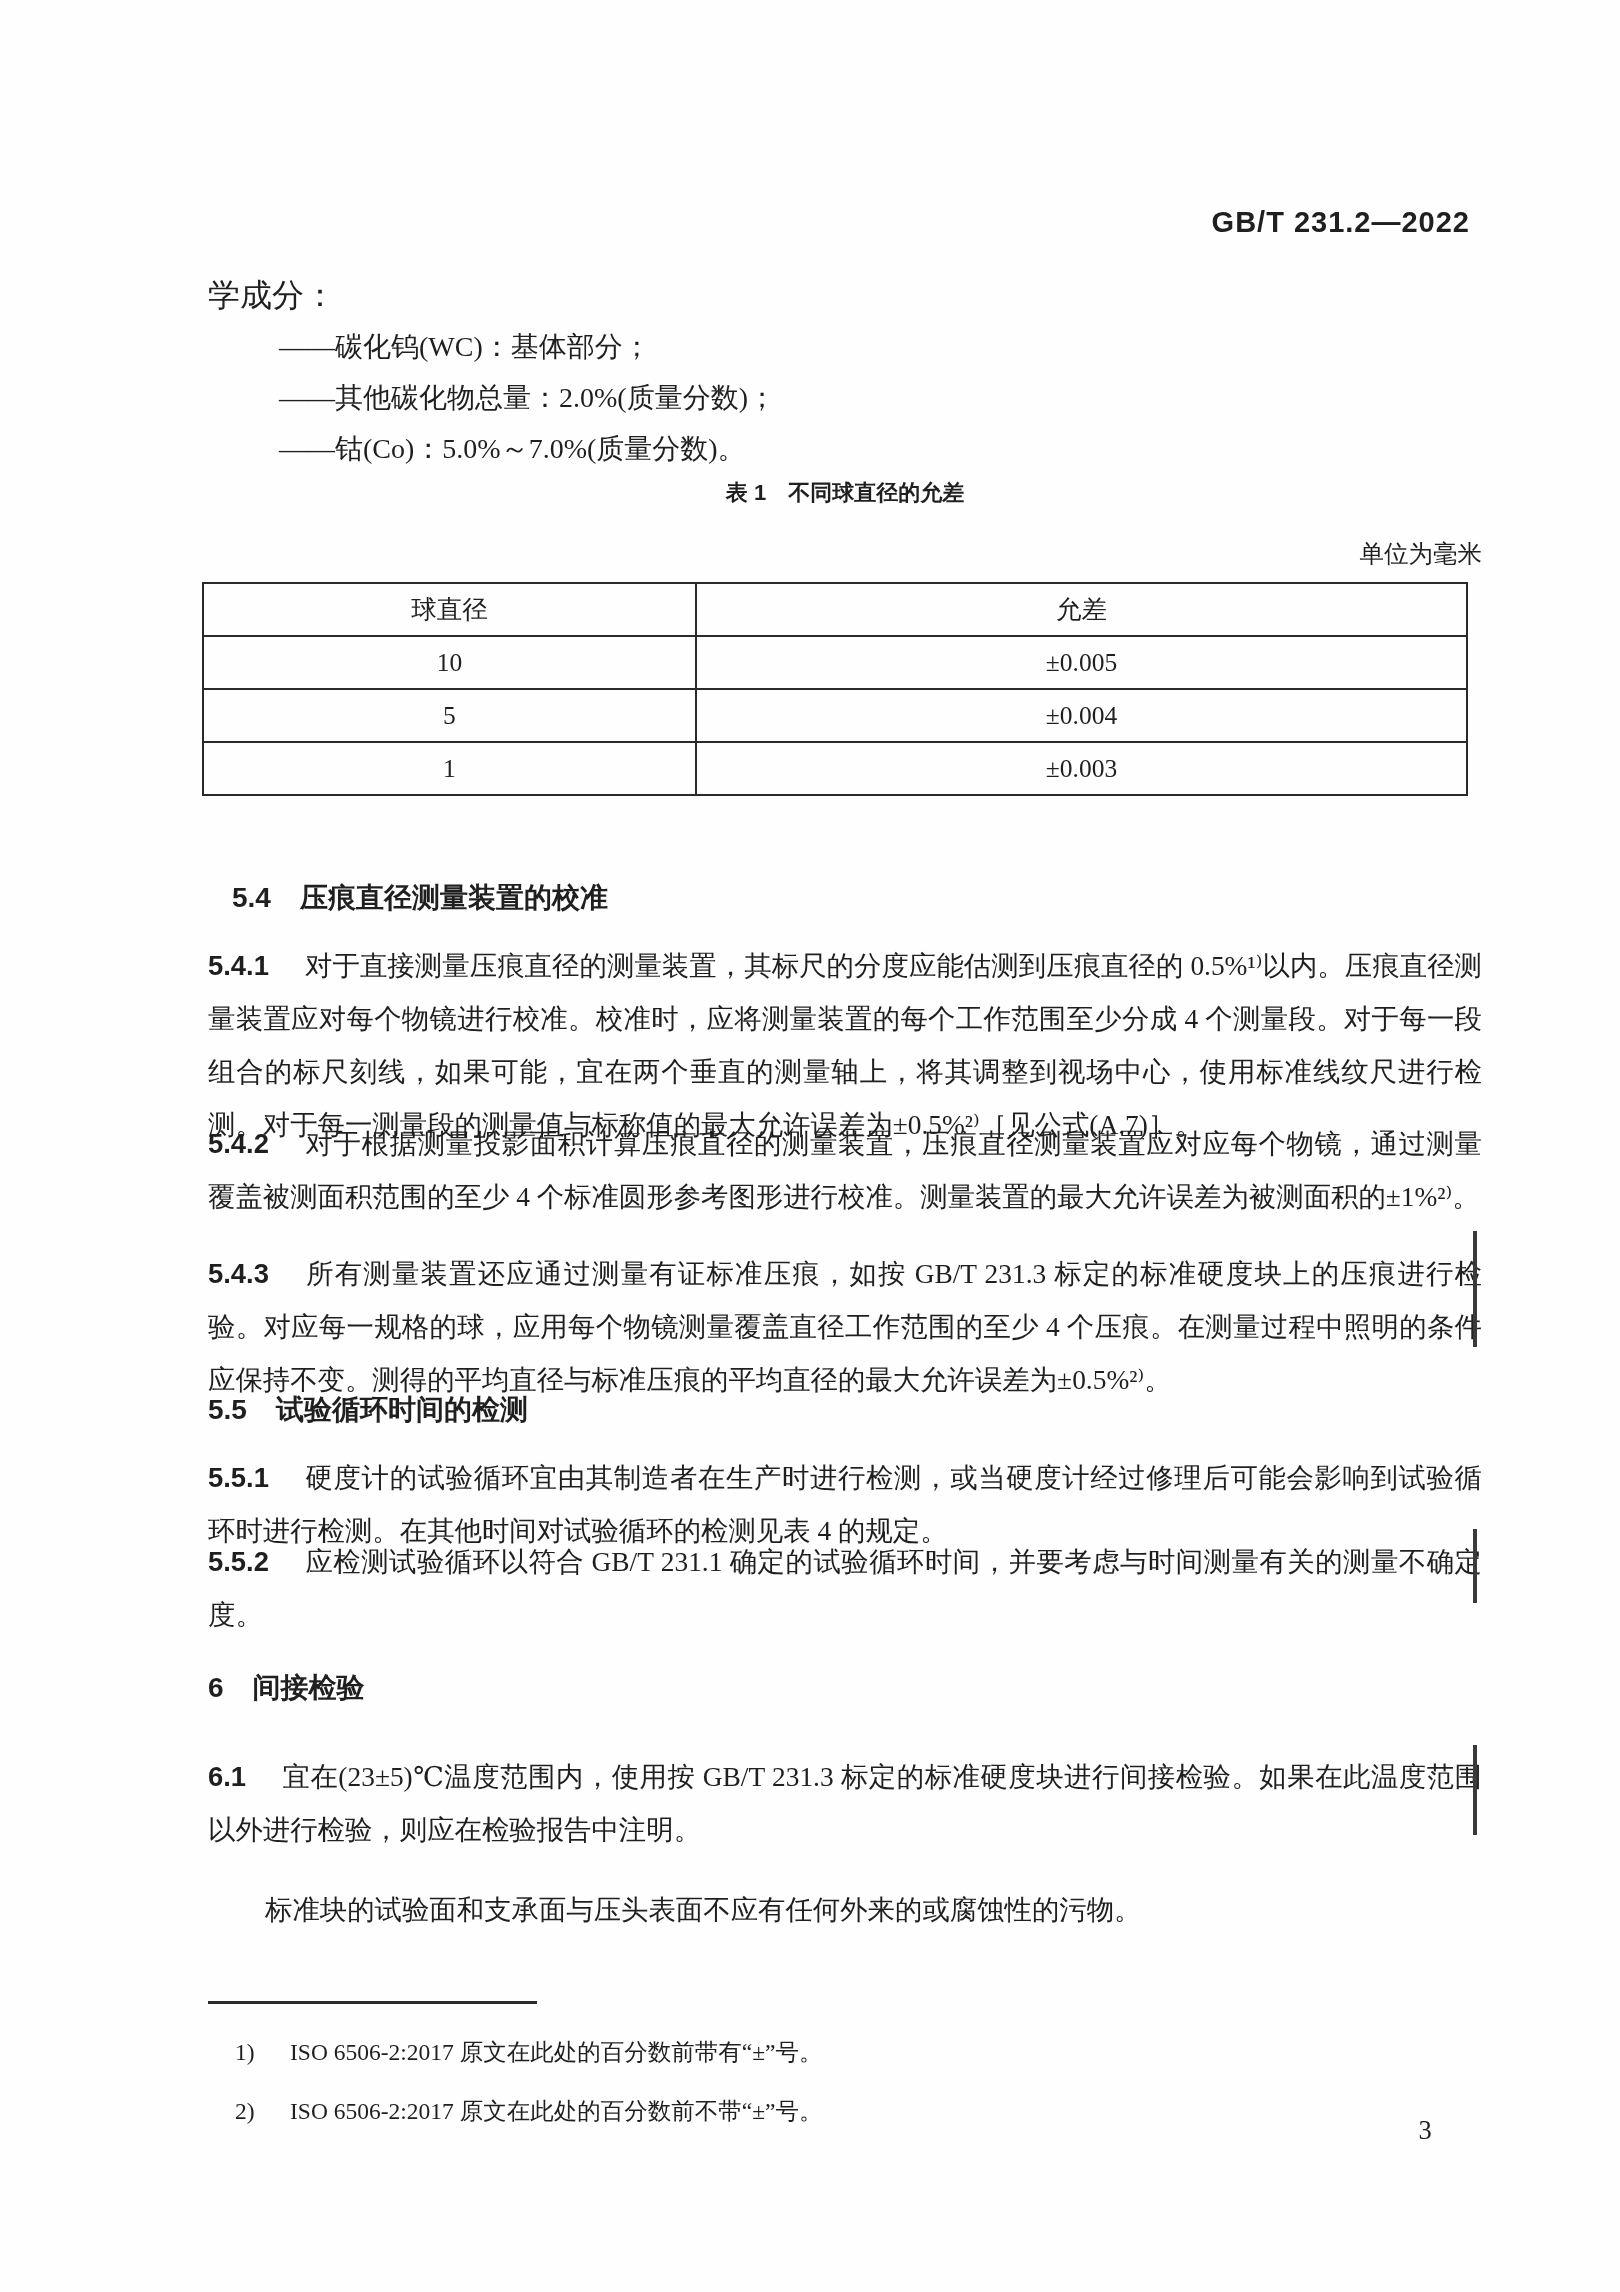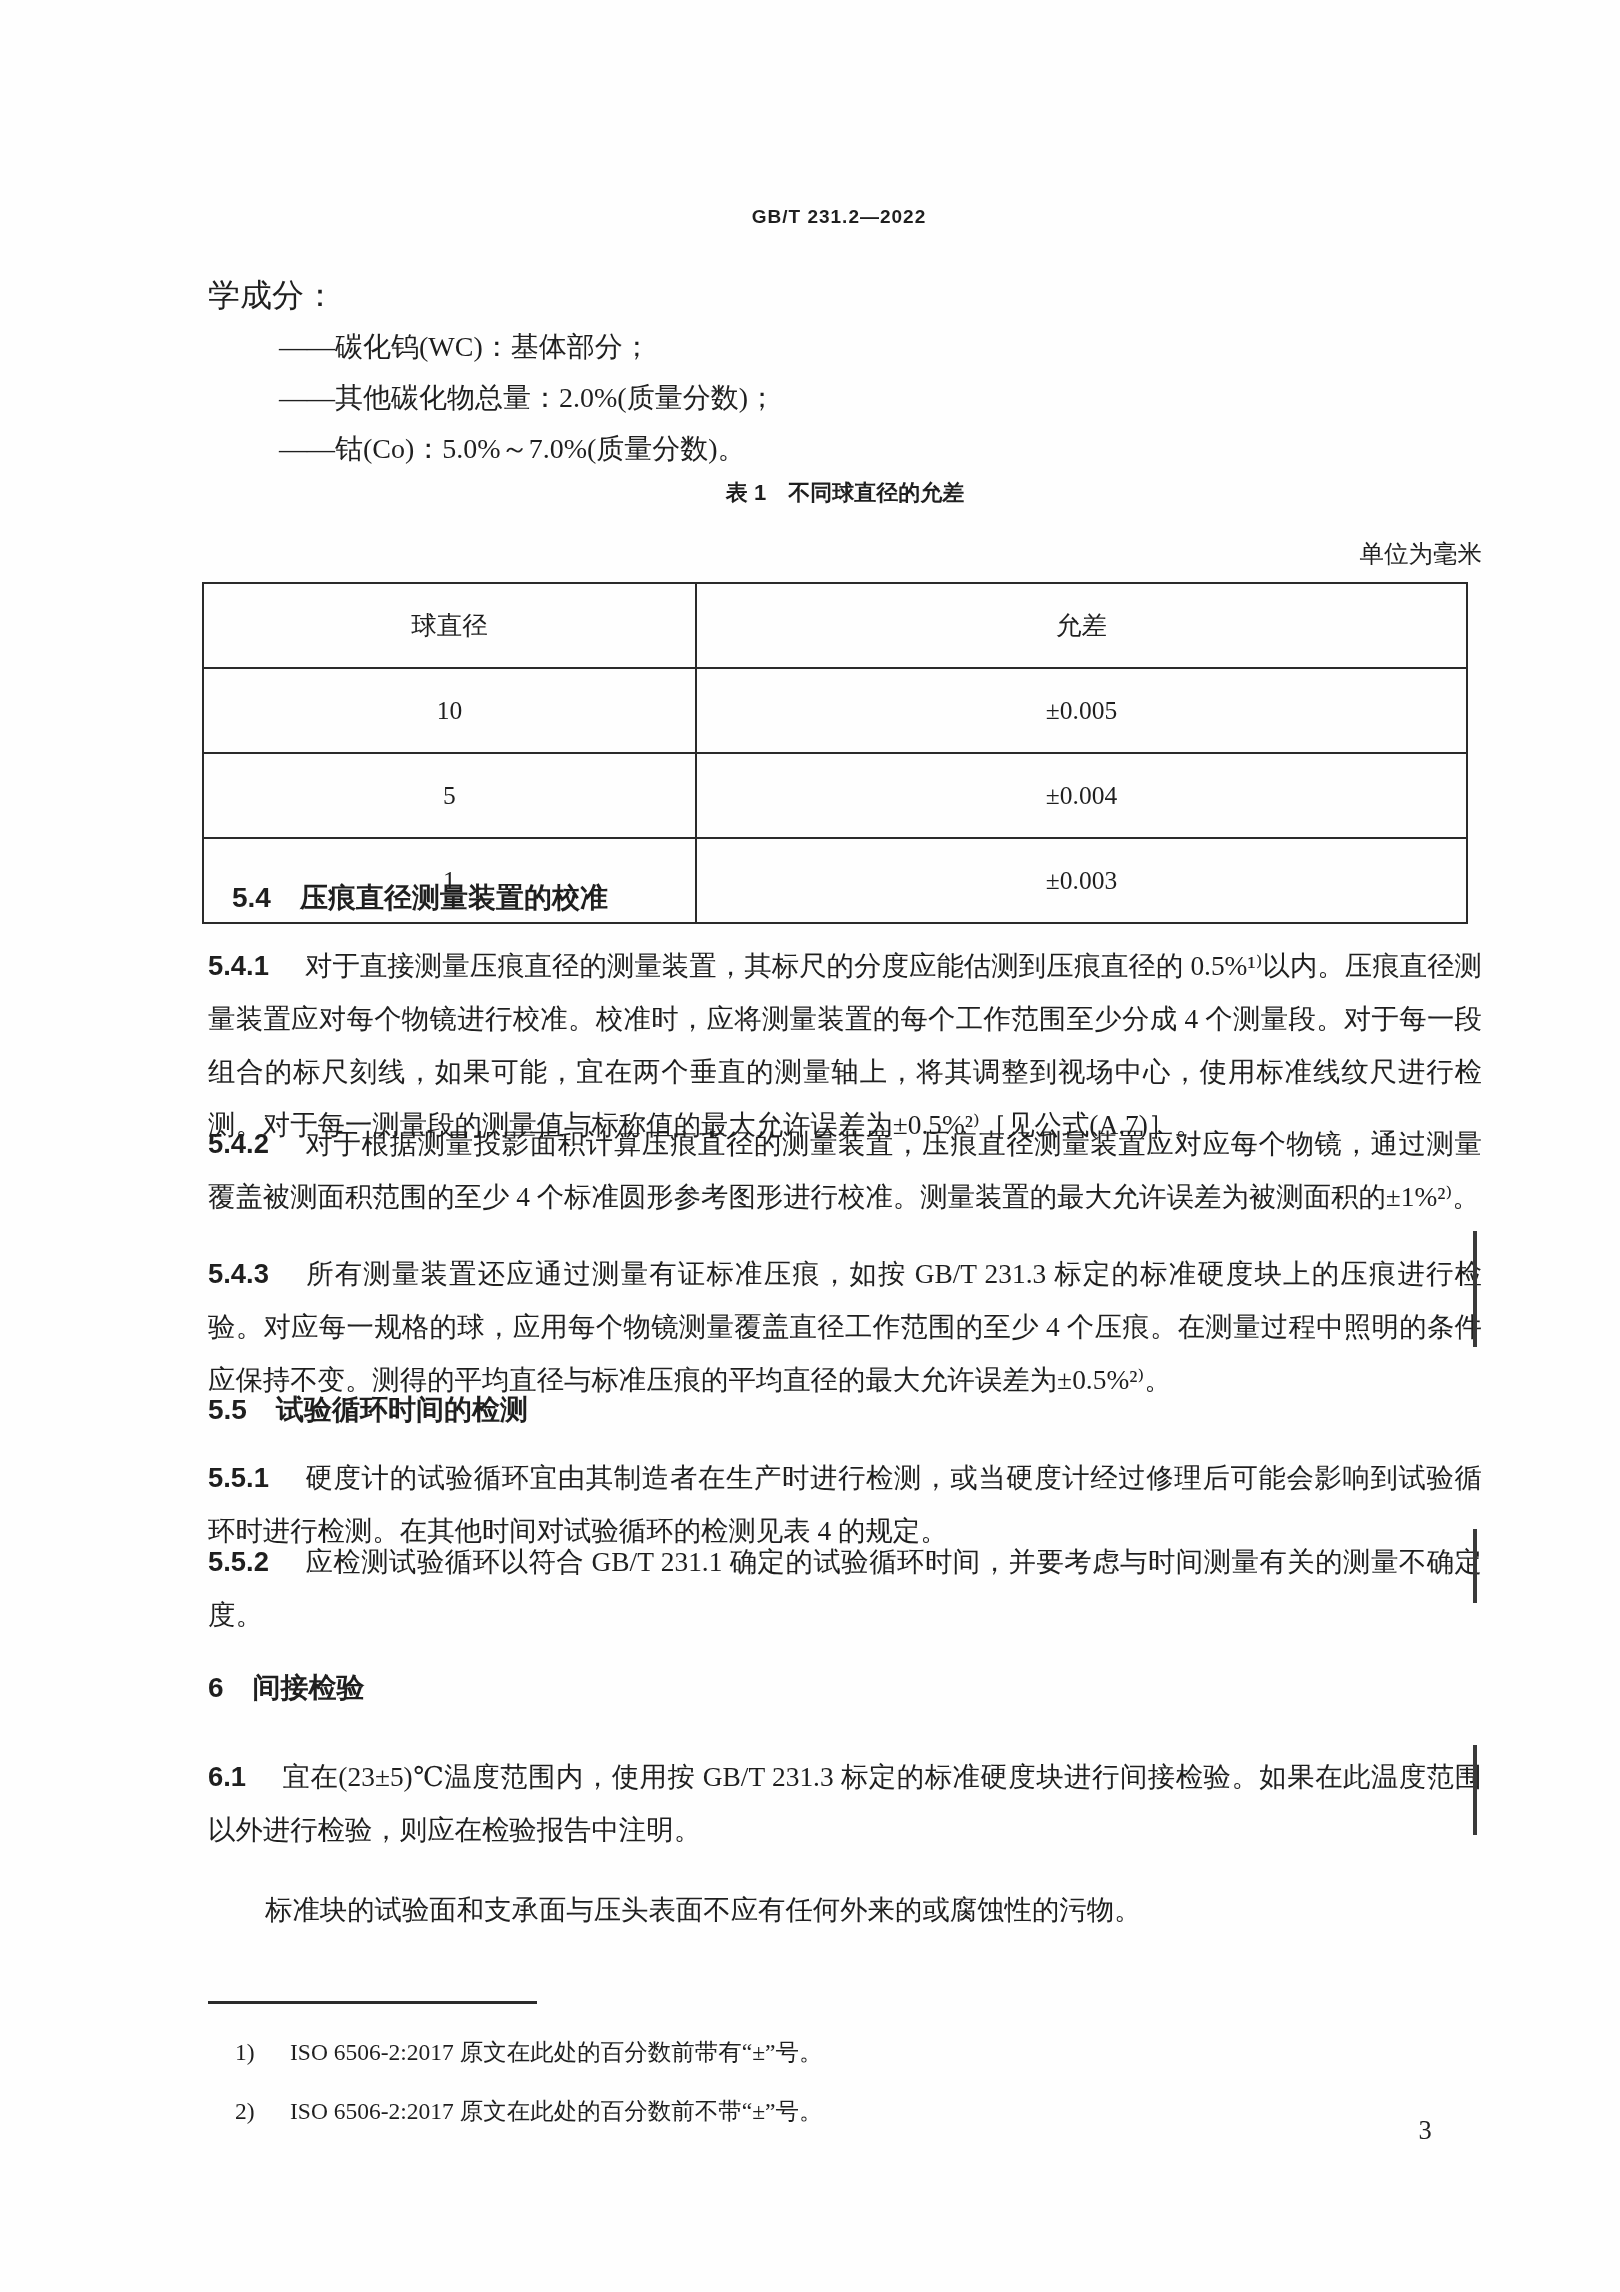--- a/index.html
+++ b/index.html
@@ -10,43 +10,43 @@
     background: #fefefe;
     color: #1f1f1f;
     font-family: "Liberation Serif", "DejaVu Serif", serif;
     overflow: hidden;
   }
   .abs { position: absolute; }
   .col { left: 208px; width: 1274px; }
 
   .doc-code {
     top: 206px; left: 208px; width: 1262px;
-    text-align: center;
+    text-align: right;
     font-family: "Liberation Sans", "DejaVu Sans", sans-serif;
-    font-weight: bold; font-size: 19px; letter-spacing: 1px;
+    font-weight: bold; font-size: 29px; letter-spacing: 1px;
   }
 
   .intro-lead { top: 271px; font-size: 32px; line-height: 49px; }
   .intro-items { top: 321px; }
   .intro-item { padding-left: 71px; font-size: 28px; line-height: 51px; }
 
   .tbl-caption {
     top: 478px; text-align: center;
     font-family: "Liberation Sans", "DejaVu Sans", sans-serif;
     font-weight: bold; font-size: 22px;
   }
   .unit-note { top: 537px; text-align: right; font-size: 24.5px; }
 
   .tbl-wrap { top: 582px; left: 202px; width: 1266px; }
   table.t1 { width: 100%; border-collapse: collapse; table-layout: fixed; }
   table.t1 th, table.t1 td {
     border: 2px solid #2a2a2a;
     text-align: center; vertical-align: middle;
     font-size: 25.5px; font-weight: normal;
-    height: 51px; padding: 16px;
+    height: 51px; padding: 0;
   }
   table.t1 { border: 2.9px solid #222; }
   table.t1 col.c1 { width: 39%; }
   table.t1 col.c2 { width: 61%; }
 
   .heading {
     font-family: "Liberation Sans", "DejaVu Sans", sans-serif;
     font-weight: bold; font-size: 28px; line-height: 39px;
     margin: 0;
   }

